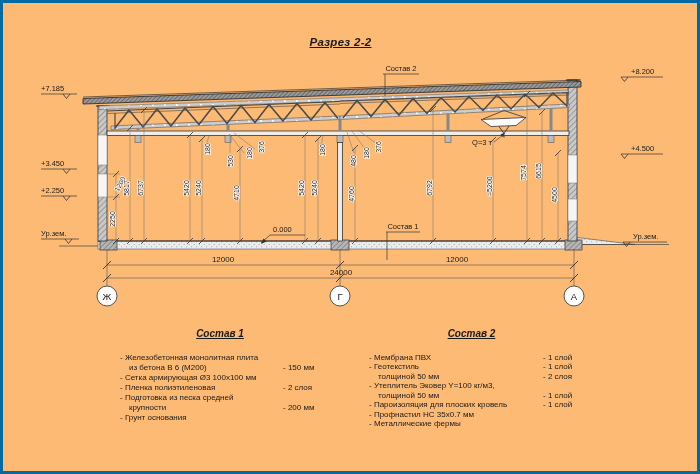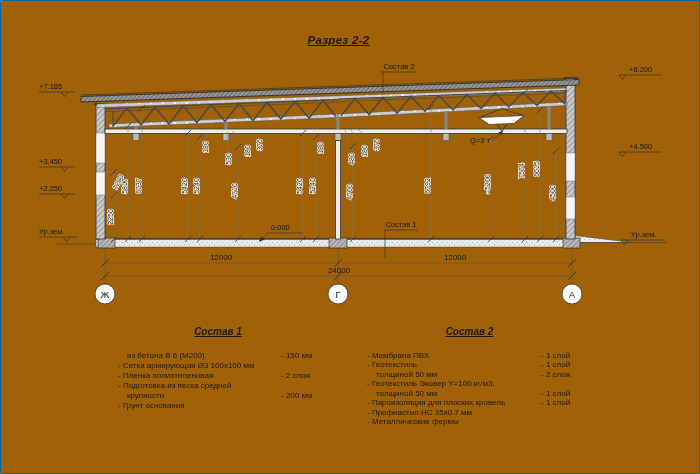--- a/index.html
+++ b/index.html
@@ -1,16 +1,16 @@
 <!DOCTYPE html>
 <html><head>
 <meta charset="utf-8">
 <style>
   html,body{margin:0;padding:0;background:#fff;}
-  .page{position:relative;width:700px;height:474px;background:#a16207;border:1px solid #0369a1;box-sizing:border-box;
+  .page{position:relative;width:700px;height:474px;background:#fdba74;border:3px solid #0369a1;box-sizing:border-box;
         font-family:"Liberation Sans",sans-serif;color:#1a1a1a;overflow:hidden;}
   .title{position:absolute;left:250px;top:33px;width:175px;text-align:center;font-size:11.5px;font-style:italic;
          font-weight:600;letter-spacing:.3px;}
   .title span{text-decoration:underline;}
   svg{position:absolute;left:0;top:0;}
   svg text{font-family:"Liberation Sans",sans-serif;fill:#1a1a1a;}
   svg text.dim{font-size:7px;paint-order:stroke;stroke:#ffffff;stroke-width:1.4px;}
   svg text.lvl{font-size:7.5px;}
   svg text.lbl{font-size:7.5px;}
   svg text.axis{font-size:9.5px;}
@@ -243,33 +243,34 @@
     </g>
     <g>
       <text class="lbl" x="400" y="226" text-anchor="middle">Состав 1</text>
       <line x1="383" y1="229" x2="417" y2="229" stroke="#333" stroke-width="0.7"></line>
       <line x1="384" y1="229" x2="384" y2="257" stroke="#333" stroke-width="0.7"></line>
     </g>
   </svg>
 
   <div class="sostav" id="sostav1">
     <div class="hd">Состав 1</div>
+    <div class="row"><span>- Железобетонная  монолитная плита</span></div>
     <div class="row ind"><span>из бетона В 6 (М200)</span><span class="val">- 150 мм</span></div>
     <div class="row"><span>- Сетка армирующая Ø3 100х100 мм</span></div>
     <div class="row"><span>- Пленка полиэтиленовая</span><span class="val">-  2 слоя</span></div>
     <div class="row"><span>- Подготовка из песка средней</span></div>
     <div class="row ind"><span>крупности</span><span class="val">- 200 мм</span></div>
     <div class="row"><span>- Грунт основания</span></div>
   </div>
 
   <div class="sostav" id="sostav2">
     <div class="hd">Состав 2</div>
     <div class="row"><span>- Мембрана ПВХ</span><span class="val">- 1 слой</span></div>
     <div class="row"><span>- Геотекстиль</span><span class="val">- 1 слой</span></div>
     <div class="row ind"><span>толщиной 50 мм</span><span class="val">- 2 слоя</span></div>
-    <div class="row"><span>- Геотекстиль Эковер Y=100 кг/м3,</span></div>
+    <div class="row"><span>- Утеплитель Эковер Y=100 кг/м3,</span></div>
     <div class="row ind"><span>толщиной 50 мм</span><span class="val">- 1 слой</span></div>
     <div class="row"><span>- Пароизоляция для плоских кровель</span><span class="val">- 1 слой</span></div>
     <div class="row"><span>- Профнастил НС 35х0.7 мм</span></div>
     <div class="row"><span>- Металлические фермы</span></div>
   </div>
 
 </div>
 
 </body></html>

